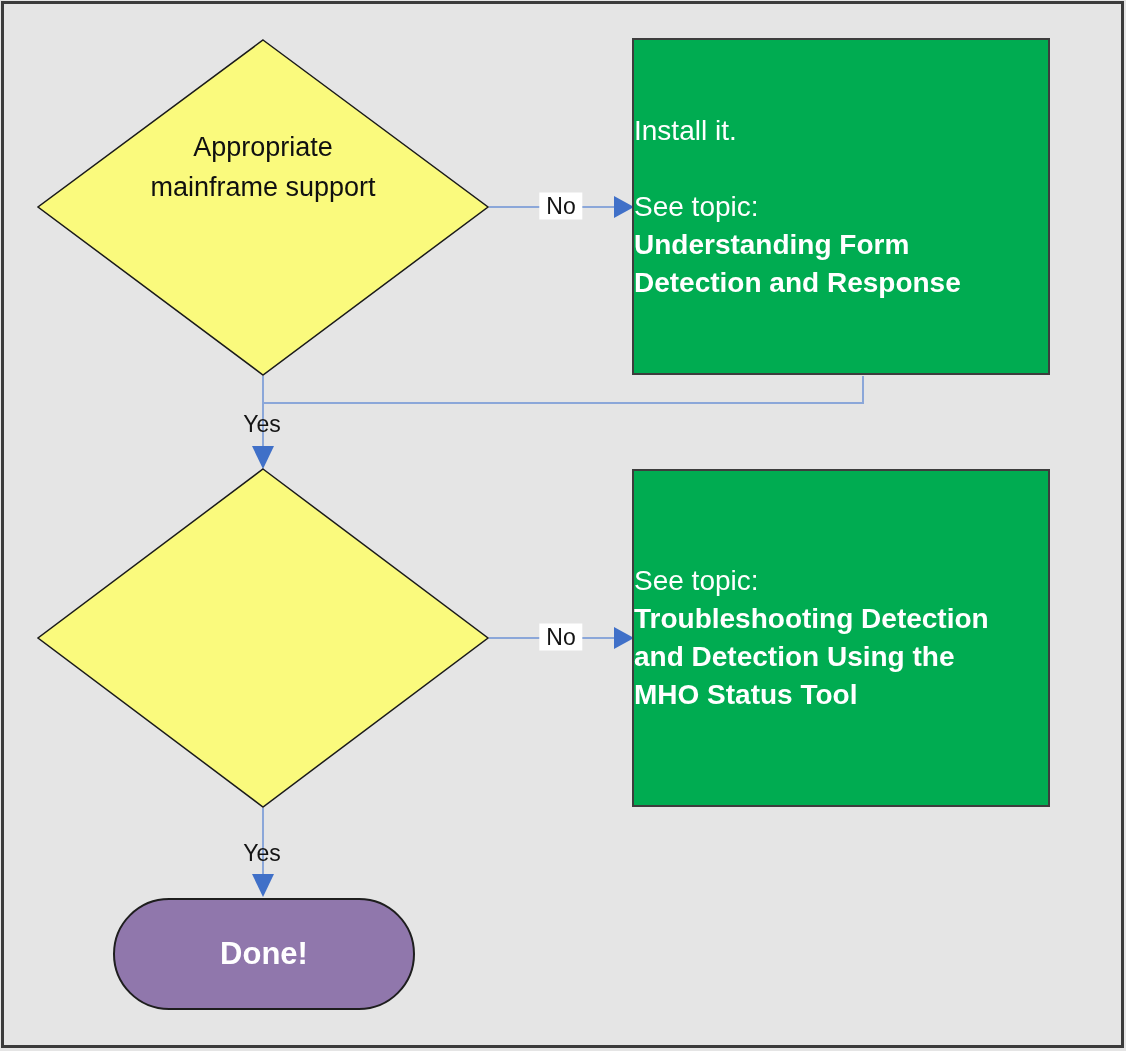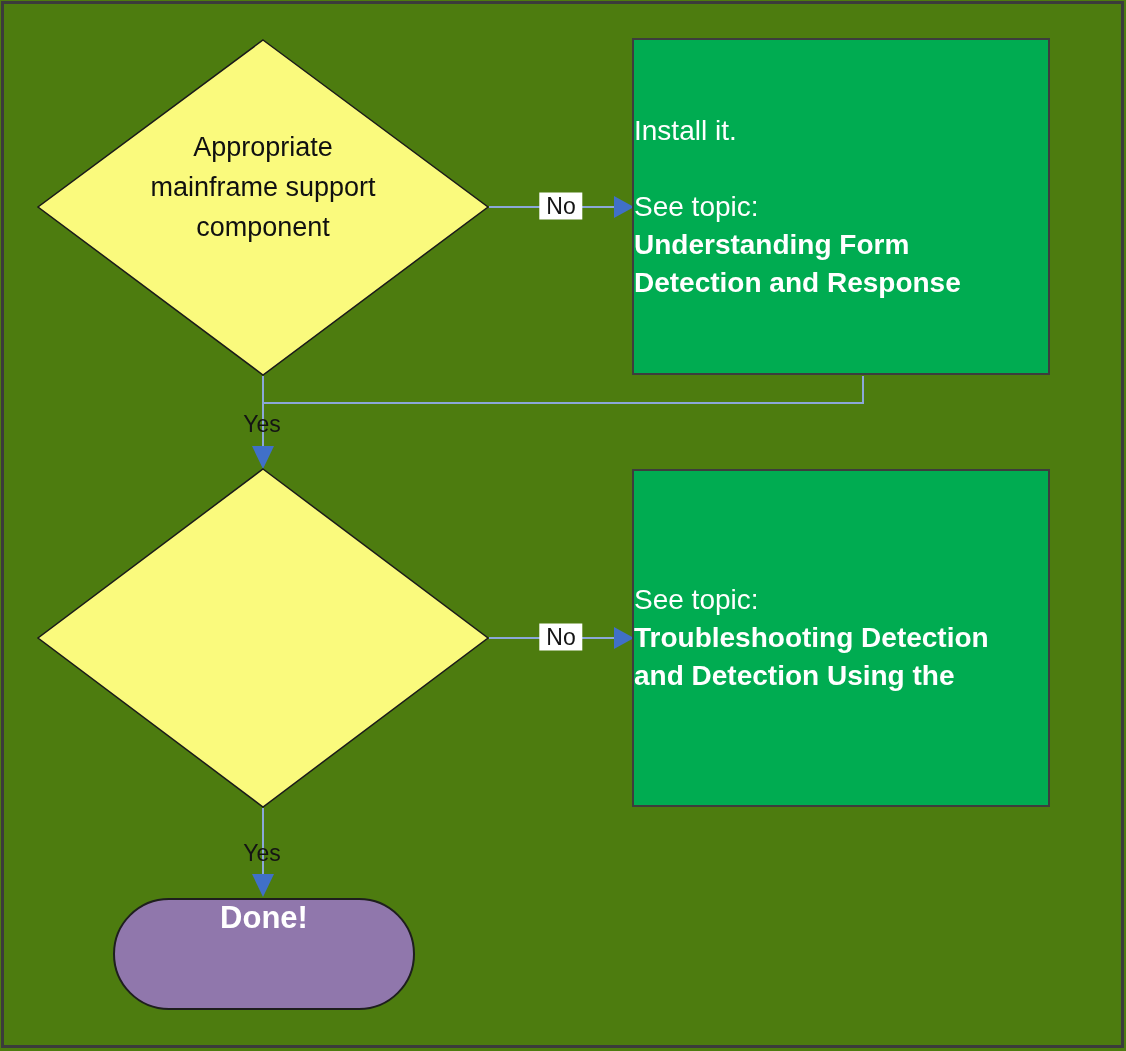--- a/index.html
+++ b/index.html
@@ -1,20 +1,20 @@
 <!DOCTYPE html>
 <html><head>
 <meta charset="utf-8">
 <style>
   html, body { margin: 0; padding: 0; background: #ffffff; }
   .stage {
     position: relative;
     width: 1126px;
     height: 1051px;
-    background: #4d7c0f;
+    background: #e5e5e5;
     font-family: "Liberation Sans", sans-serif;
     overflow: hidden;
   }
   .frame {
     position: absolute;
     left: 1px; top: 1px; right: 2px; bottom: 3px;
     border: 3px solid #3b3b3b;
     pointer-events: none;
   }
   svg.layer { position: absolute; left: 0; top: 0; }
@@ -55,20 +55,21 @@
 
   .terminal {
     position: absolute;
     left: 113px; top: 898px;
     width: 302px; height: 112px;
     background: #9077ac;
     border: 2px solid #1e1e1e;
     box-sizing: border-box;
     border-radius: 58px;
     display: flex;
+    align-items: center;
     justify-content: center;
     color: #ffffff;
     font-size: 31px;
     font-weight: bold;
   }
 </style>
 </head>
 <body>
 
 <div class="stage">
@@ -90,40 +91,40 @@
 
     <polygon points="263,40 488,207 263,375 38,207" fill="#fafa7d" stroke="#1a1a1a" stroke-width="1.5"></polygon>
     <polygon points="263,469 488,638 263,807 38,638" fill="#fafa7d" stroke="#1a1a1a" stroke-width="1.5"></polygon>
   </svg>
 
   <div class="frame"></div>
 
   <div class="node-text" style="left:93px; top:127px; width:340px;">
     <div>Appropriate</div>
     <div>mainframe support</div>
-    <div>component</div>
   </div>
 
   <div class="edge-label gap" style="left:561px; top:206px;">No</div>
   <div class="edge-label" style="left:262px; top:424px;">Yes</div>
   <div class="edge-label gap" style="left:561px; top:637px;">No</div>
   <div class="edge-label" style="left:262px; top:853px;">Yes</div>
 
   <div class="topic-box" style="left:632px; top:38px; height:337px;">
     <div>Install it.</div>
     <div class="spacer"></div>
     <div>See topic:</div>
     <div class="bold-line">Understanding Form</div>
     <div class="bold-line">Detection and Response</div>
   </div>
 
 
   <div class="topic-box" style="left:632px; top:469px; height:338px;">
     <div>See topic:</div>
     <div class="bold-line">Troubleshooting Detection</div>
     <div class="bold-line">and Detection Using the</div>
+    <div class="bold-line">MHO Status Tool</div>
   </div>
 
   <div class="terminal">
     <span>Done!</span>
   </div>
 
 </div>
 
 </body></html>

